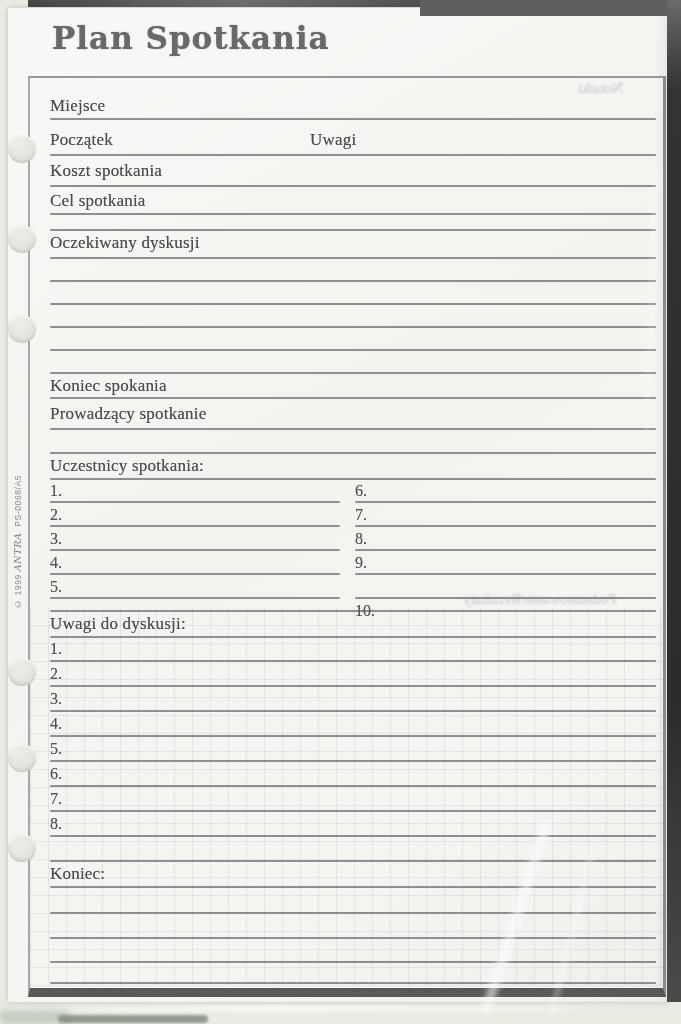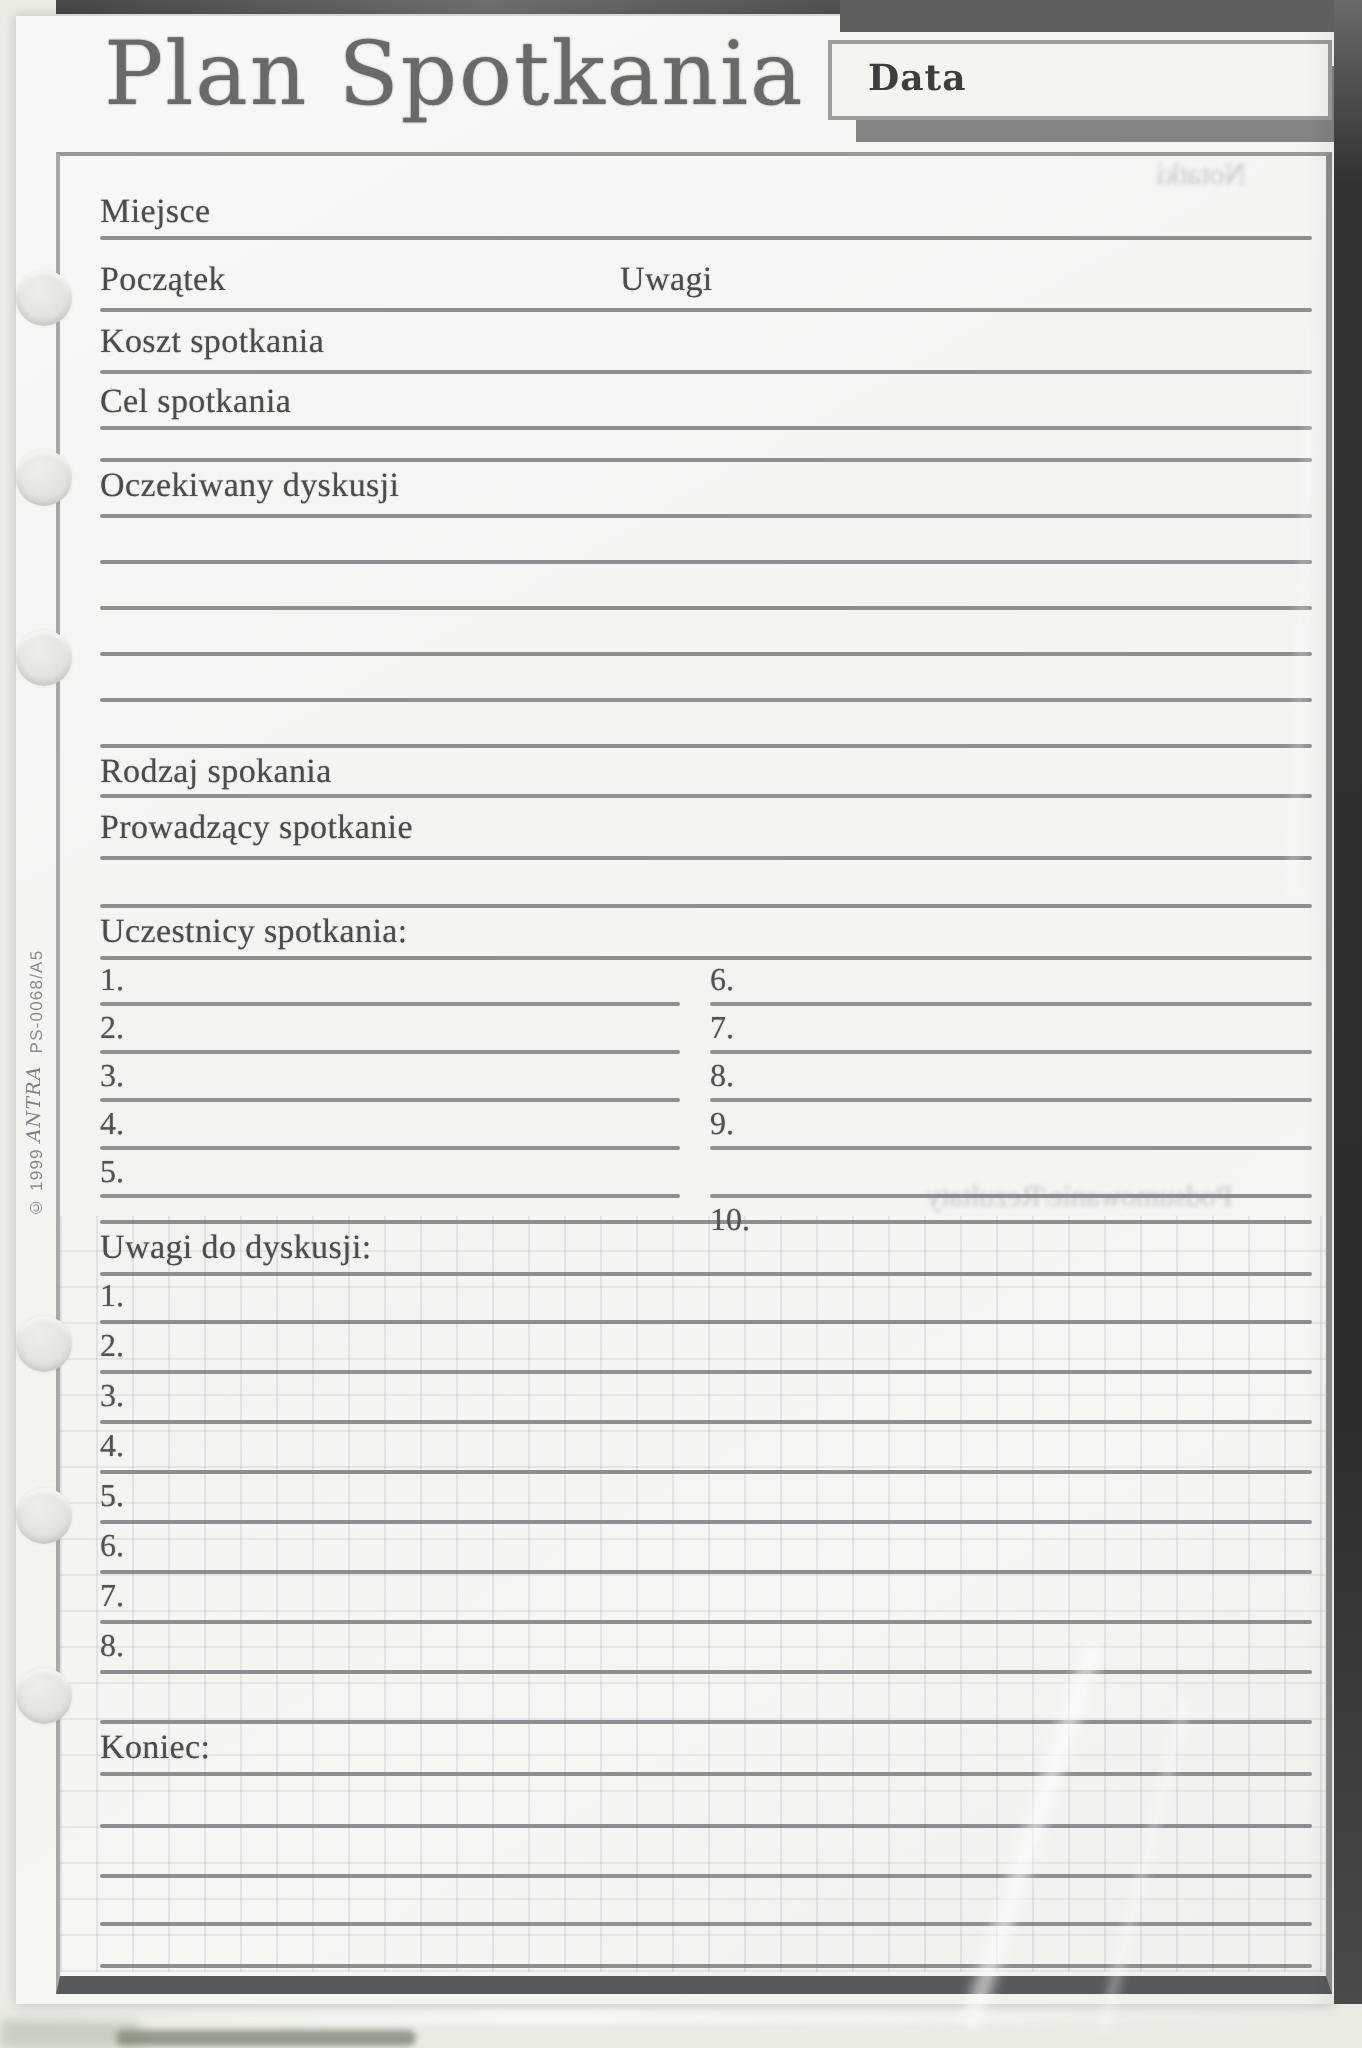--- a/index.html
+++ b/index.html
@@ -22,22 +22,22 @@
   .wrap-corner{position:absolute;left:0;top:1010px;width:70px;height:14px;background:#c7cdc0;filter:blur(3px);z-index:3;}
 
   
   .paper{position:absolute;left:8px;top:8px;width:660px;height:994px;z-index:2;
     background:linear-gradient(150deg,#f8f8f6,#f3f3f0 45%,#f5f5f2 75%,#efefeb);
     box-shadow:0 0 6px rgba(0,0,0,.18);}
   .paper::after{content:"";position:absolute;right:0;top:0;width:14px;height:100%;
     background:linear-gradient(90deg,rgba(0,0,0,0),rgba(0,0,0,.05));pointer-events:none;}
 
   .title{position:absolute;left:44px;top:8px;
-    font-family:"DejaVu Serif","Liberation Serif",serif;font-weight:400;
-    font-size:44px;line-height:44px;color:#696969;letter-spacing:1px;
+    font-family:"DejaVu Serif","Liberation Serif",serif;font-weight:700;
+    font-size:31px;line-height:44px;color:#696969;letter-spacing:1px;
     text-shadow:0 0 1px rgba(95,95,95,.85);white-space:nowrap;}
 
   .datebox{position:absolute;left:406px;top:12px;width:248px;height:36px;
     background:#f4f4f1;border:2px solid #9c9c9c;
     box-shadow:13px 12px 0 -1px #838383;}
   .datebox .dlabel{position:absolute;left:18px;top:0;line-height:36px;
     font-family:"DejaVu Serif","Liberation Serif",serif;font-weight:700;
     font-size:18px;color:#3e3e3e;letter-spacing:.5px;}
 
   .form{position:absolute;left:20px;top:68px;width:633px;height:910px;
@@ -78,34 +78,31 @@
 <div class="band-a"></div>
 <div class="band-b"></div>
 <div class="edge-right"></div>
 <div class="wrap-corner"></div>
 <div class="wrap-bottom-dark"></div>
 <div class="wrap-bottom-fold"></div>
 
 <div class="paper">
 
   <div class="title">Plan Spotkania</div>
-  <div class="datebox">
-    <div class="dlabel">Data</div>
-  </div>
 
   <div class="form"></div>
   <div class="grid"></div>
 
   <div class="lb" style="left:42px;top:88px">Miejsce</div>
   <div class="lb" style="left:42px;top:122px">Początek</div>
   <div class="lb" style="left:302px;top:122px">Uwagi</div>
   <div class="lb" style="left:42px;top:153px">Koszt spotkania</div>
   <div class="lb" style="left:42px;top:183px">Cel spotkania</div>
   <div class="lb" style="left:42px;top:225px">Oczekiwany dyskusji</div>
-  <div class="lb" style="left:42px;top:368px">Rodzaj spokania</div>
+  <div class="lb" style="left:42px;top:368px">Koniec spokania</div>
   <div class="lb" style="left:42px;top:448px">Uczestnicy spotkania:</div>
   <div class="lb" style="left:42px;top:396px">Prowadzący spotkanie</div>
   <div class="lb" style="left:42px;top:606px">Uwagi do dyskusji:</div>
   <div class="lb" style="left:42px;top:856px">Koniec:</div>
 
   <div class="rl" style="left:42px;top:110px;width:606px"></div>
   <div class="rl" style="left:42px;top:146px;width:606px"></div>
   <div class="rl" style="left:42px;top:177px;width:606px"></div>
   <div class="rl" style="left:42px;top:205px;width:606px"></div>
   <div class="rl" style="left:42px;top:221px;width:606px"></div>

